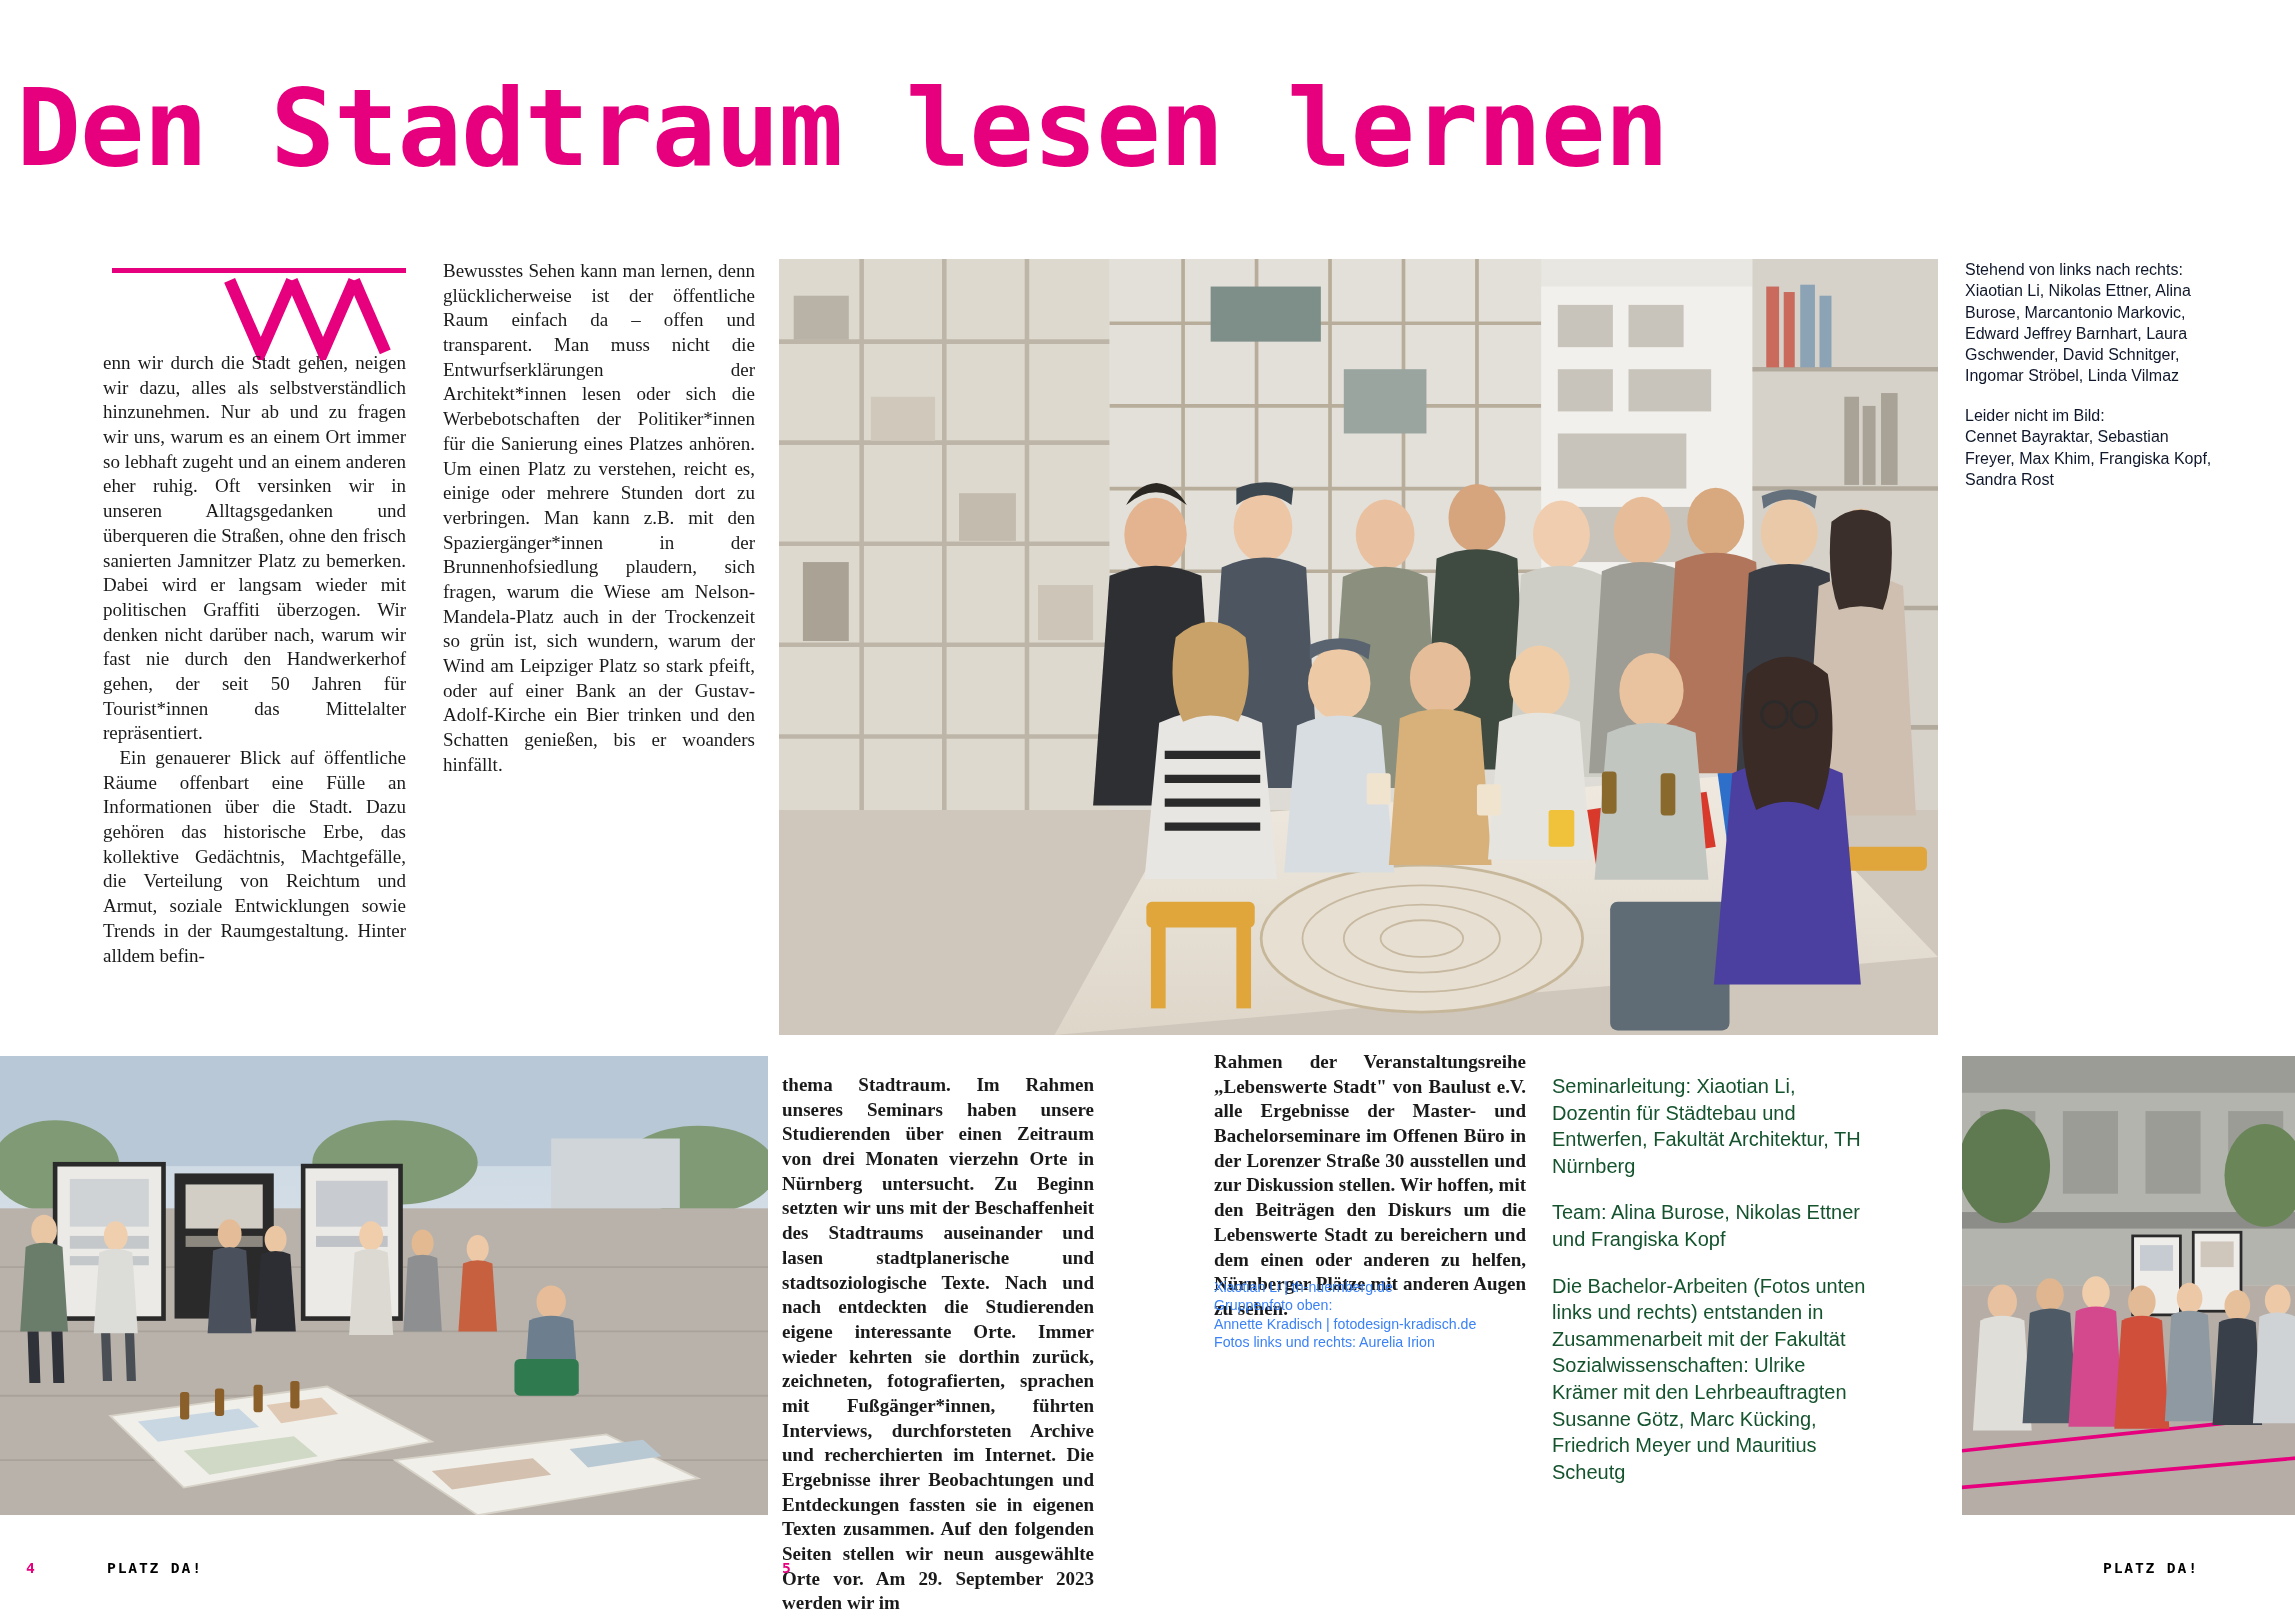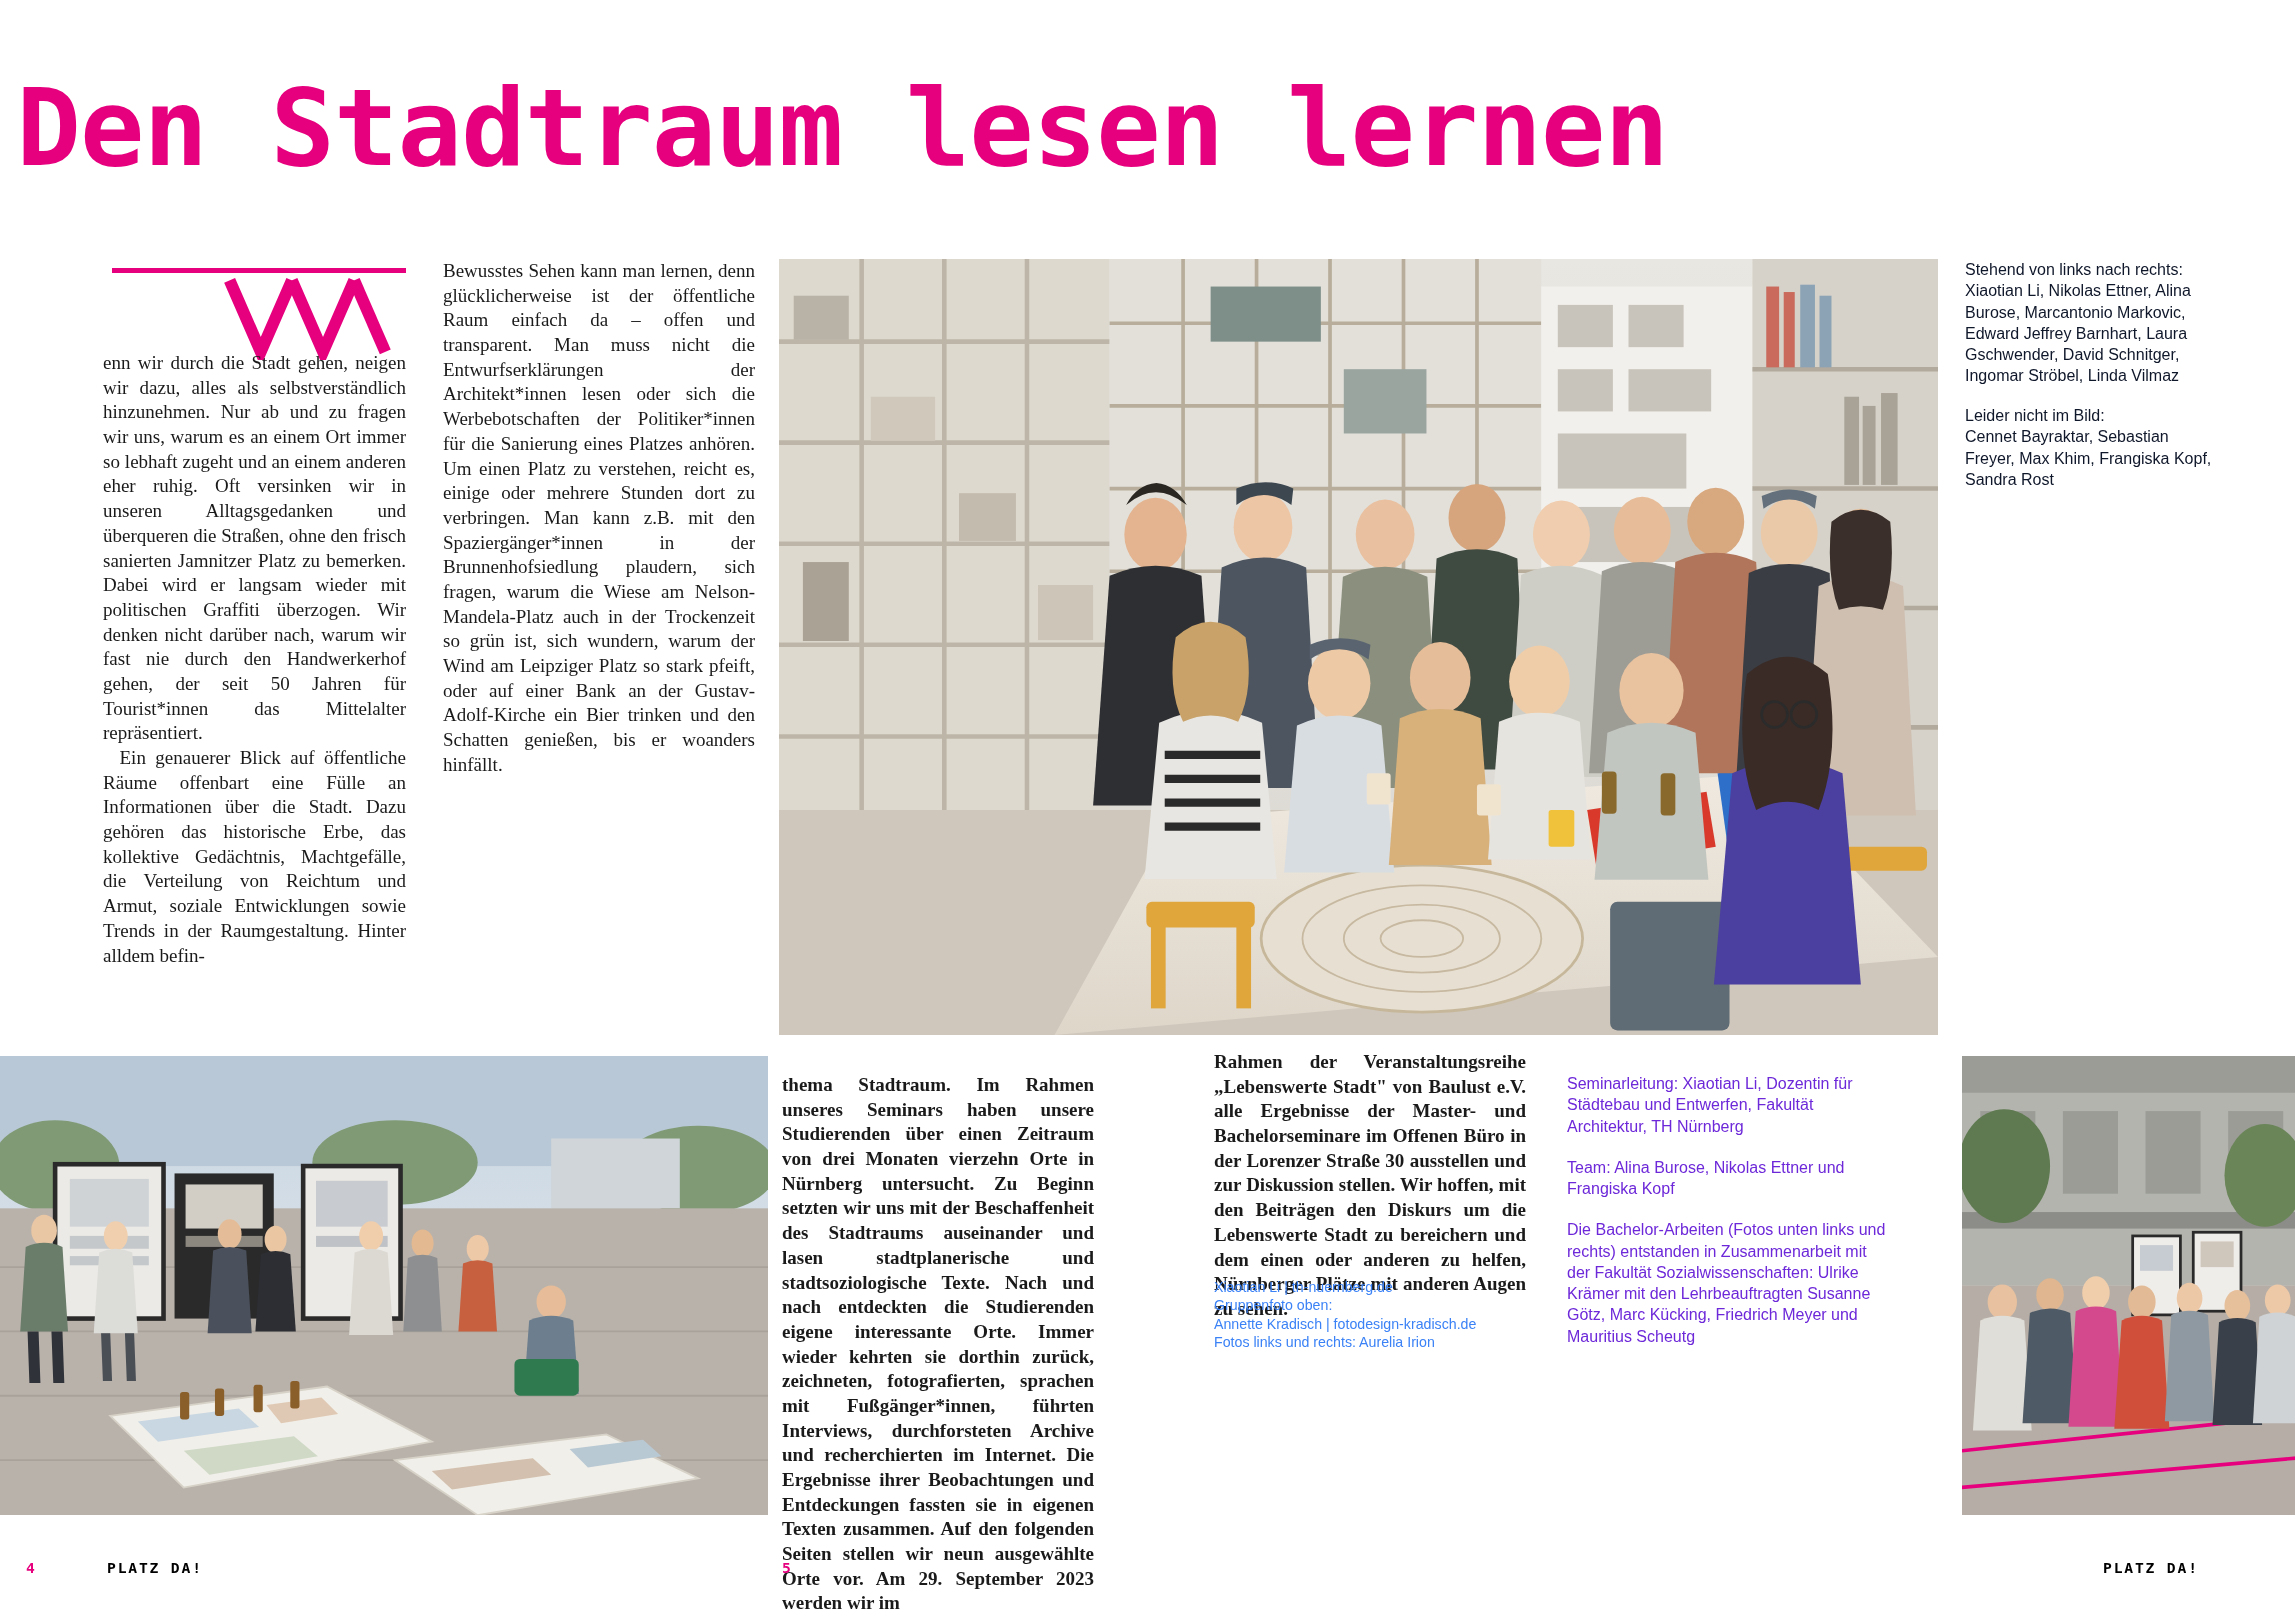--- a/index.html
+++ b/index.html
@@ -88,24 +88,23 @@
     font-family:"Liberation Sans", sans-serif;
     font-size:14.2px;
     line-height:1.30;
     color:#3b82f6;
   }
   .credits p{margin:0;}
 
   .rcol{
     position:absolute;
     font-family:"Liberation Sans", sans-serif;
-    font-size:16px;
+    font-size:20px;
     line-height:1.33;
-    color:#6d28d9;
-    margin-left:15px;
+    color:#14532d;
   }
   .rcol p{margin:0 0 20px 0;}
 
   
   .folio{
     position:absolute;
     font-family:"DejaVu Sans Mono", monospace;
     font-weight:700;
     font-size:14.7px;
     color:#e6007e;

